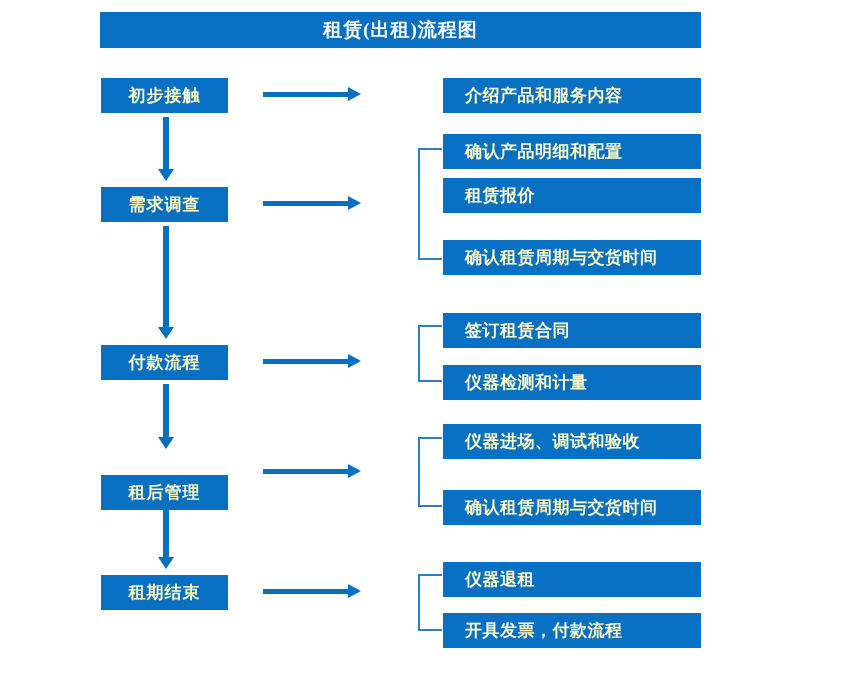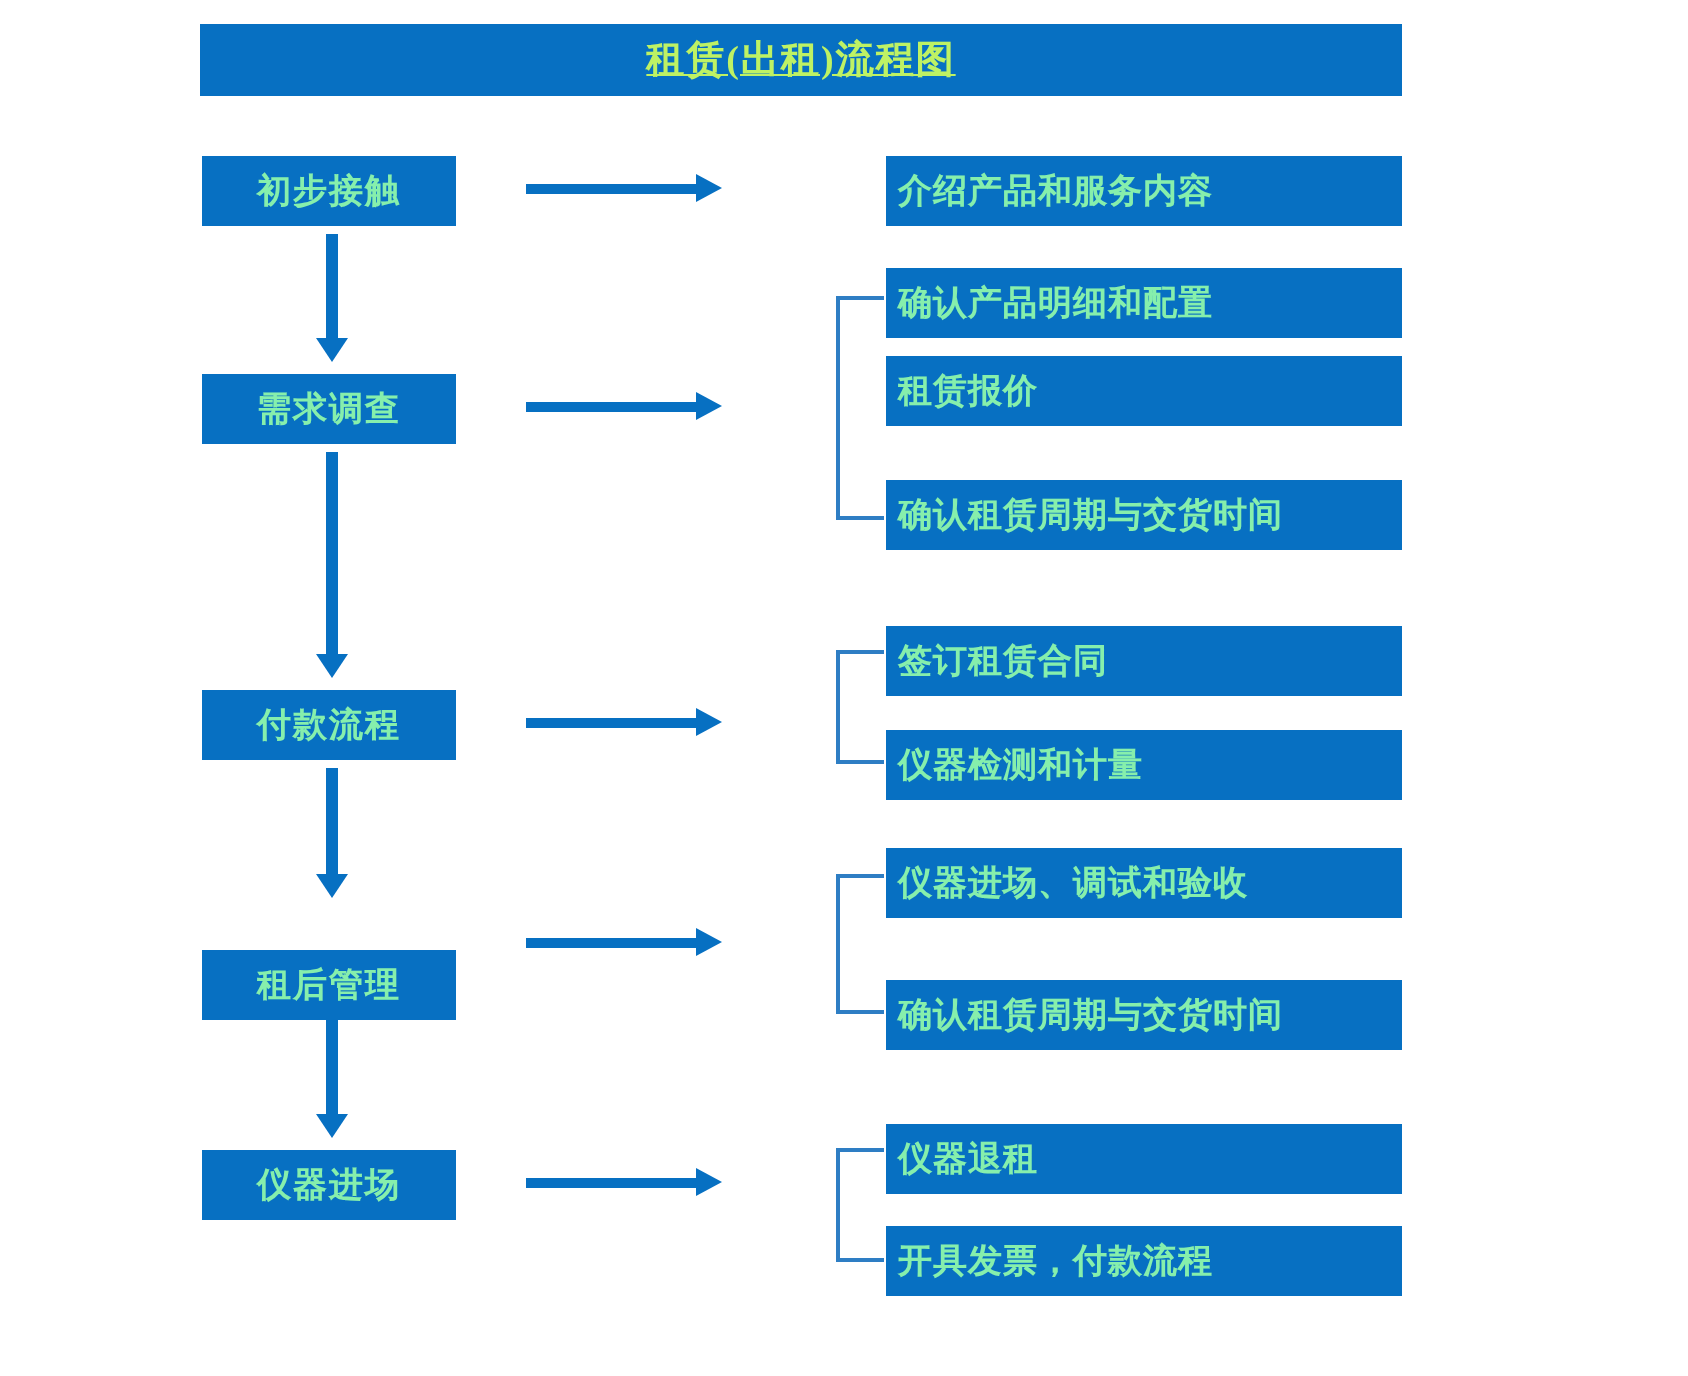--- a/index.html
+++ b/index.html
@@ -20,54 +20,53 @@
   }
 
   
   .title-bar {
     position: absolute;
     left: 100px;
     top: 12px;
     width: 601px;
     height: 36px;
     background: #0770C2;
-    color: #bef264;
+    color: #ffffff;
     font-size: 19px;
     font-weight: bold;
     display: flex;
     align-items: center;
     justify-content: center;
     letter-spacing: 1px;
-    text-decoration: underline;
   }
 
   
   .node {
     position: absolute;
     background: #0770C2;
-    color: #86efac;
+    color: #fef9c3;
     font-weight: bold;
     display: flex;
     align-items: center;
     box-sizing: border-box;
   }
   .node.left {
     width: 127px;
     height: 35px;
     font-size: 17px;
     justify-content: center;
     letter-spacing: 1px;
   }
   .node.right {
     left: 443px;
     width: 258px;
     height: 35px;
     font-size: 17px;
     justify-content: flex-start;
-    padding-left: 6px;
+    padding-left: 22px;
     letter-spacing: 0.5px;
   }
 
   
   .h-arrow {
     position: absolute;
     height: 16px;
     width: 100px;
   }
   .h-arrow .shaft {
@@ -173,21 +172,21 @@
         <div class="shaft"></div>
         <div class="head"></div>
       </div>
       <div class="v-arrow" style="top: 494px; height: 75px;">
         <div class="shaft"></div>
         <div class="head"></div>
       </div>
       <div class="bracket" style="top: 437px; height: 70px;"></div>
       <div class="node right" style="top: 424px;">仪器进场、调试和验收</div>
       <div class="node right" style="top: 490px;">确认租赁周期与交货时间</div>
-      <div class="node left" style="left: 101px; top: 575px;">仪器进场</div>
+      <div class="node left" style="left: 101px; top: 575px;">租期结束</div>
       <div class="h-arrow" style="left: 263px; top: 583px;">
         <div class="shaft"></div>
         <div class="head"></div>
       </div>
       <div class="bracket" style="top: 574px; height: 57px;"></div>
       <div class="node right" style="top: 562px;">仪器退租</div>
       <div class="node right" style="top: 613px;">开具发票，付款流程</div>
     </div>
 
 </div>

